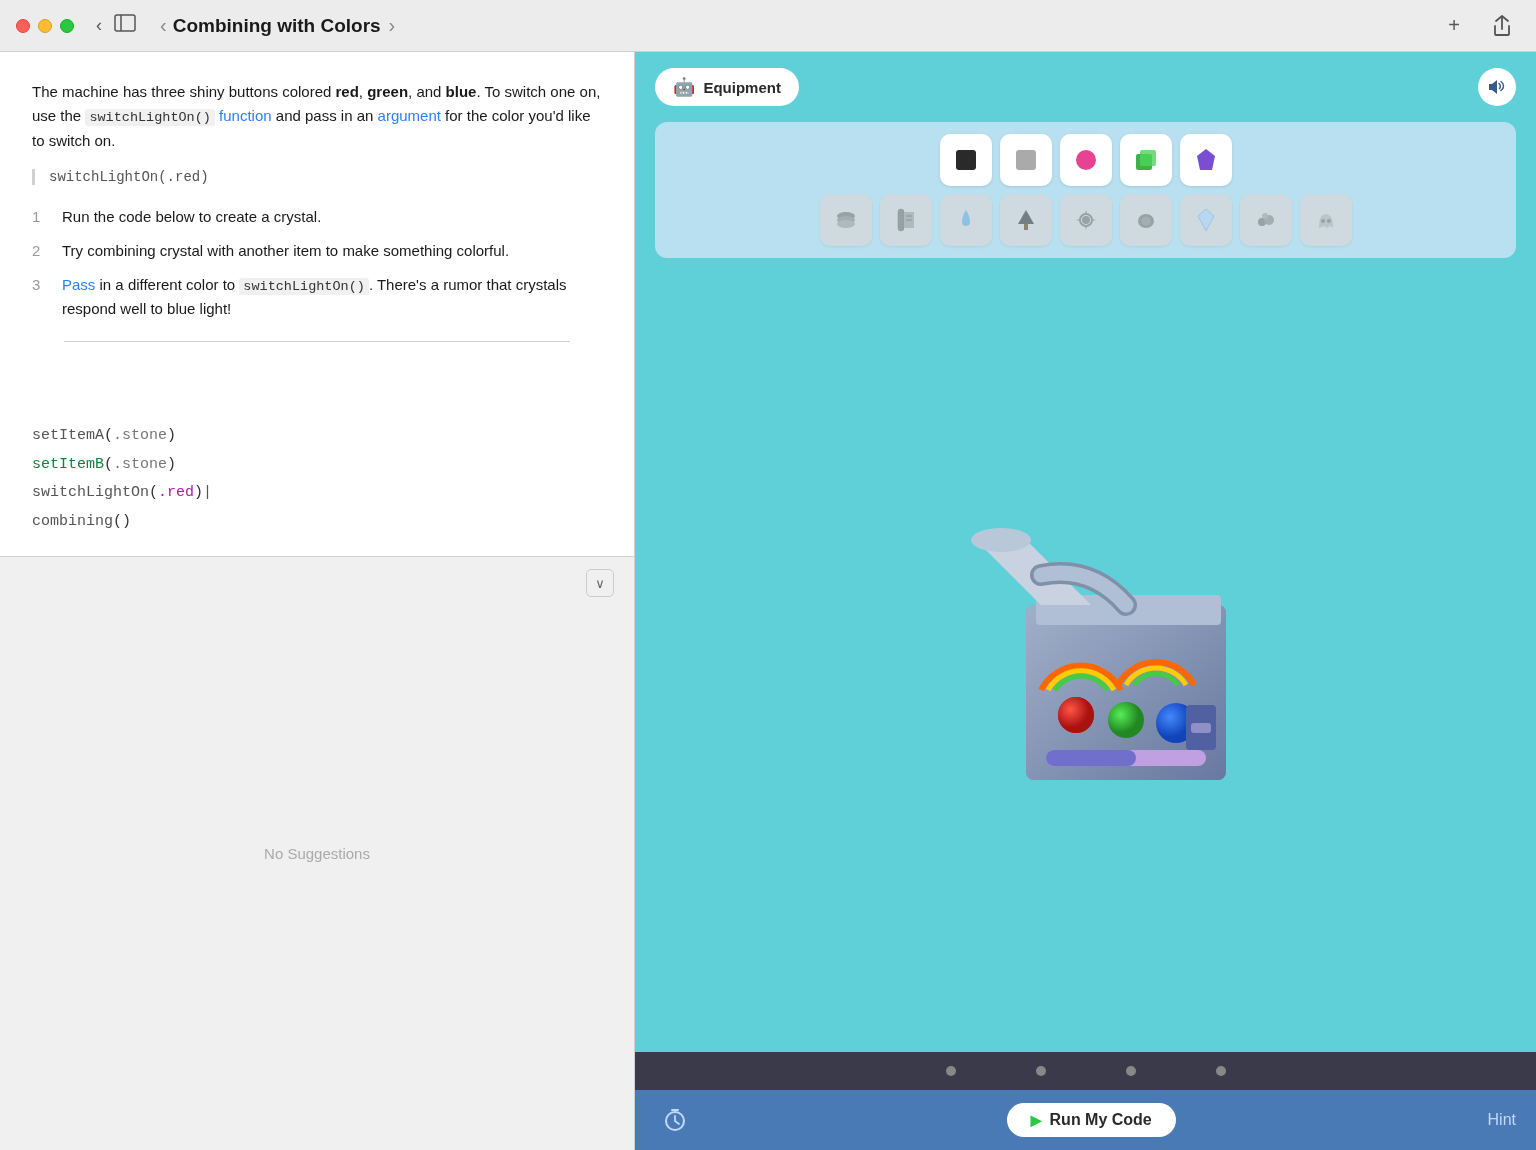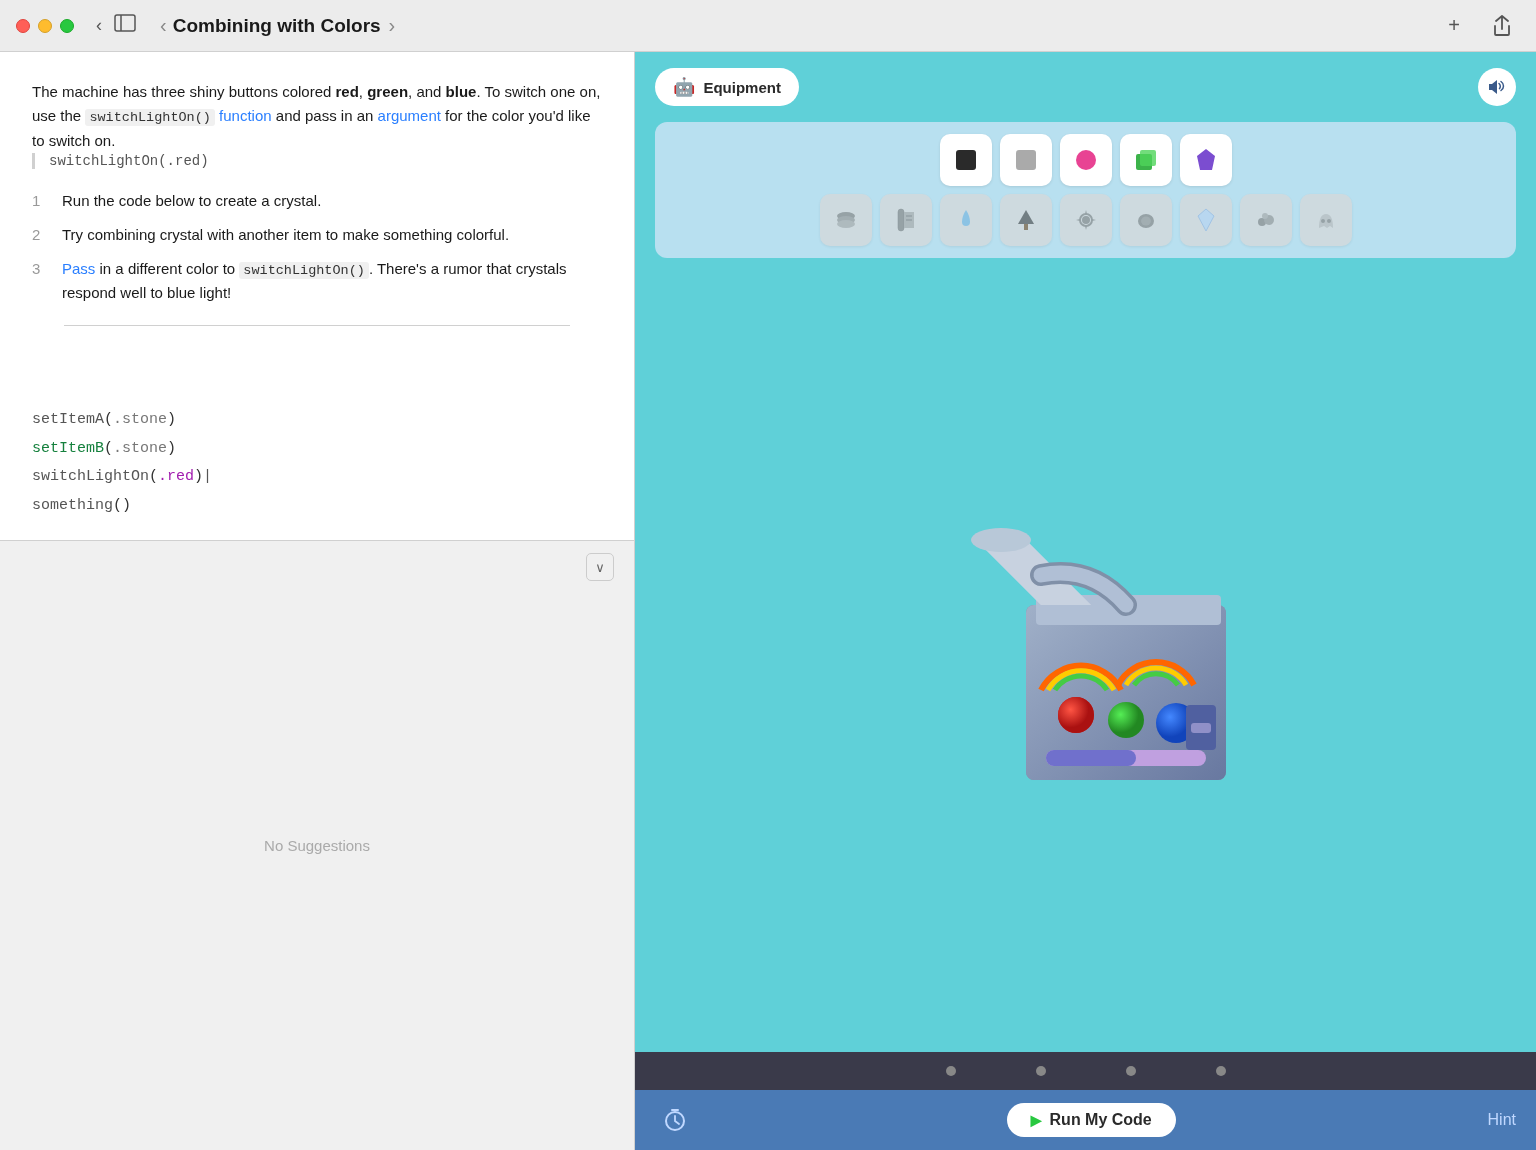--- a/index.html
+++ b/index.html
@@ -99,20 +99,21 @@
 
     
     #instructions {
       padding: 28px 32px 20px 32px;
       flex-shrink: 0;
     }
     .instruction-text {
       font-size: 15px;
       line-height: 1.6;
       color: #1a1a1a;
+      margin-bottom: 16px;
     }
     .code-inline {
       font-family: 'Menlo', 'Monaco', 'Courier New', monospace;
       font-size: 13.5px;
       background: #f0f0f0;
       padding: 1px 4px;
       border-radius: 3px;
       color: #333;
     }
     .link-blue { color: #2a7fff; text-decoration: none; }
@@ -428,21 +429,21 @@
       </ol>
 
       <hr class="divider">
     </div>
 
     <div id="code-editor">
       <div class="code-block">
         <div><span style="color:#555;">setItemA</span><span style="color:#333;">(</span><span style="color:#777;">.stone</span><span style="color:#333;">)</span></div>
         <div><span style="color:#15803d;">setItemB</span><span style="color:#333;">(</span><span style="color:#777;">.stone</span><span style="color:#333;">)</span></div>
         <div><span style="color:#555;">switchLightOn</span><span style="color:#333;">(</span><span style="color:#a21caf;">.red</span><span style="color:#333;">)</span><span class="code-cursor"></span></div>
-        <div><span style="color:#555;">something</span><span style="color:#333;">()</span></div>
+        <div><span style="color:#555;">combining</span><span style="color:#333;">()</span></div>
       </div>
     </div>
 
     <div id="suggestions-panel">
       <button class="suggestions-chevron">∨</button>
       <div class="no-suggestions">No Suggestions</div>
     </div>
 
   </div>
 

